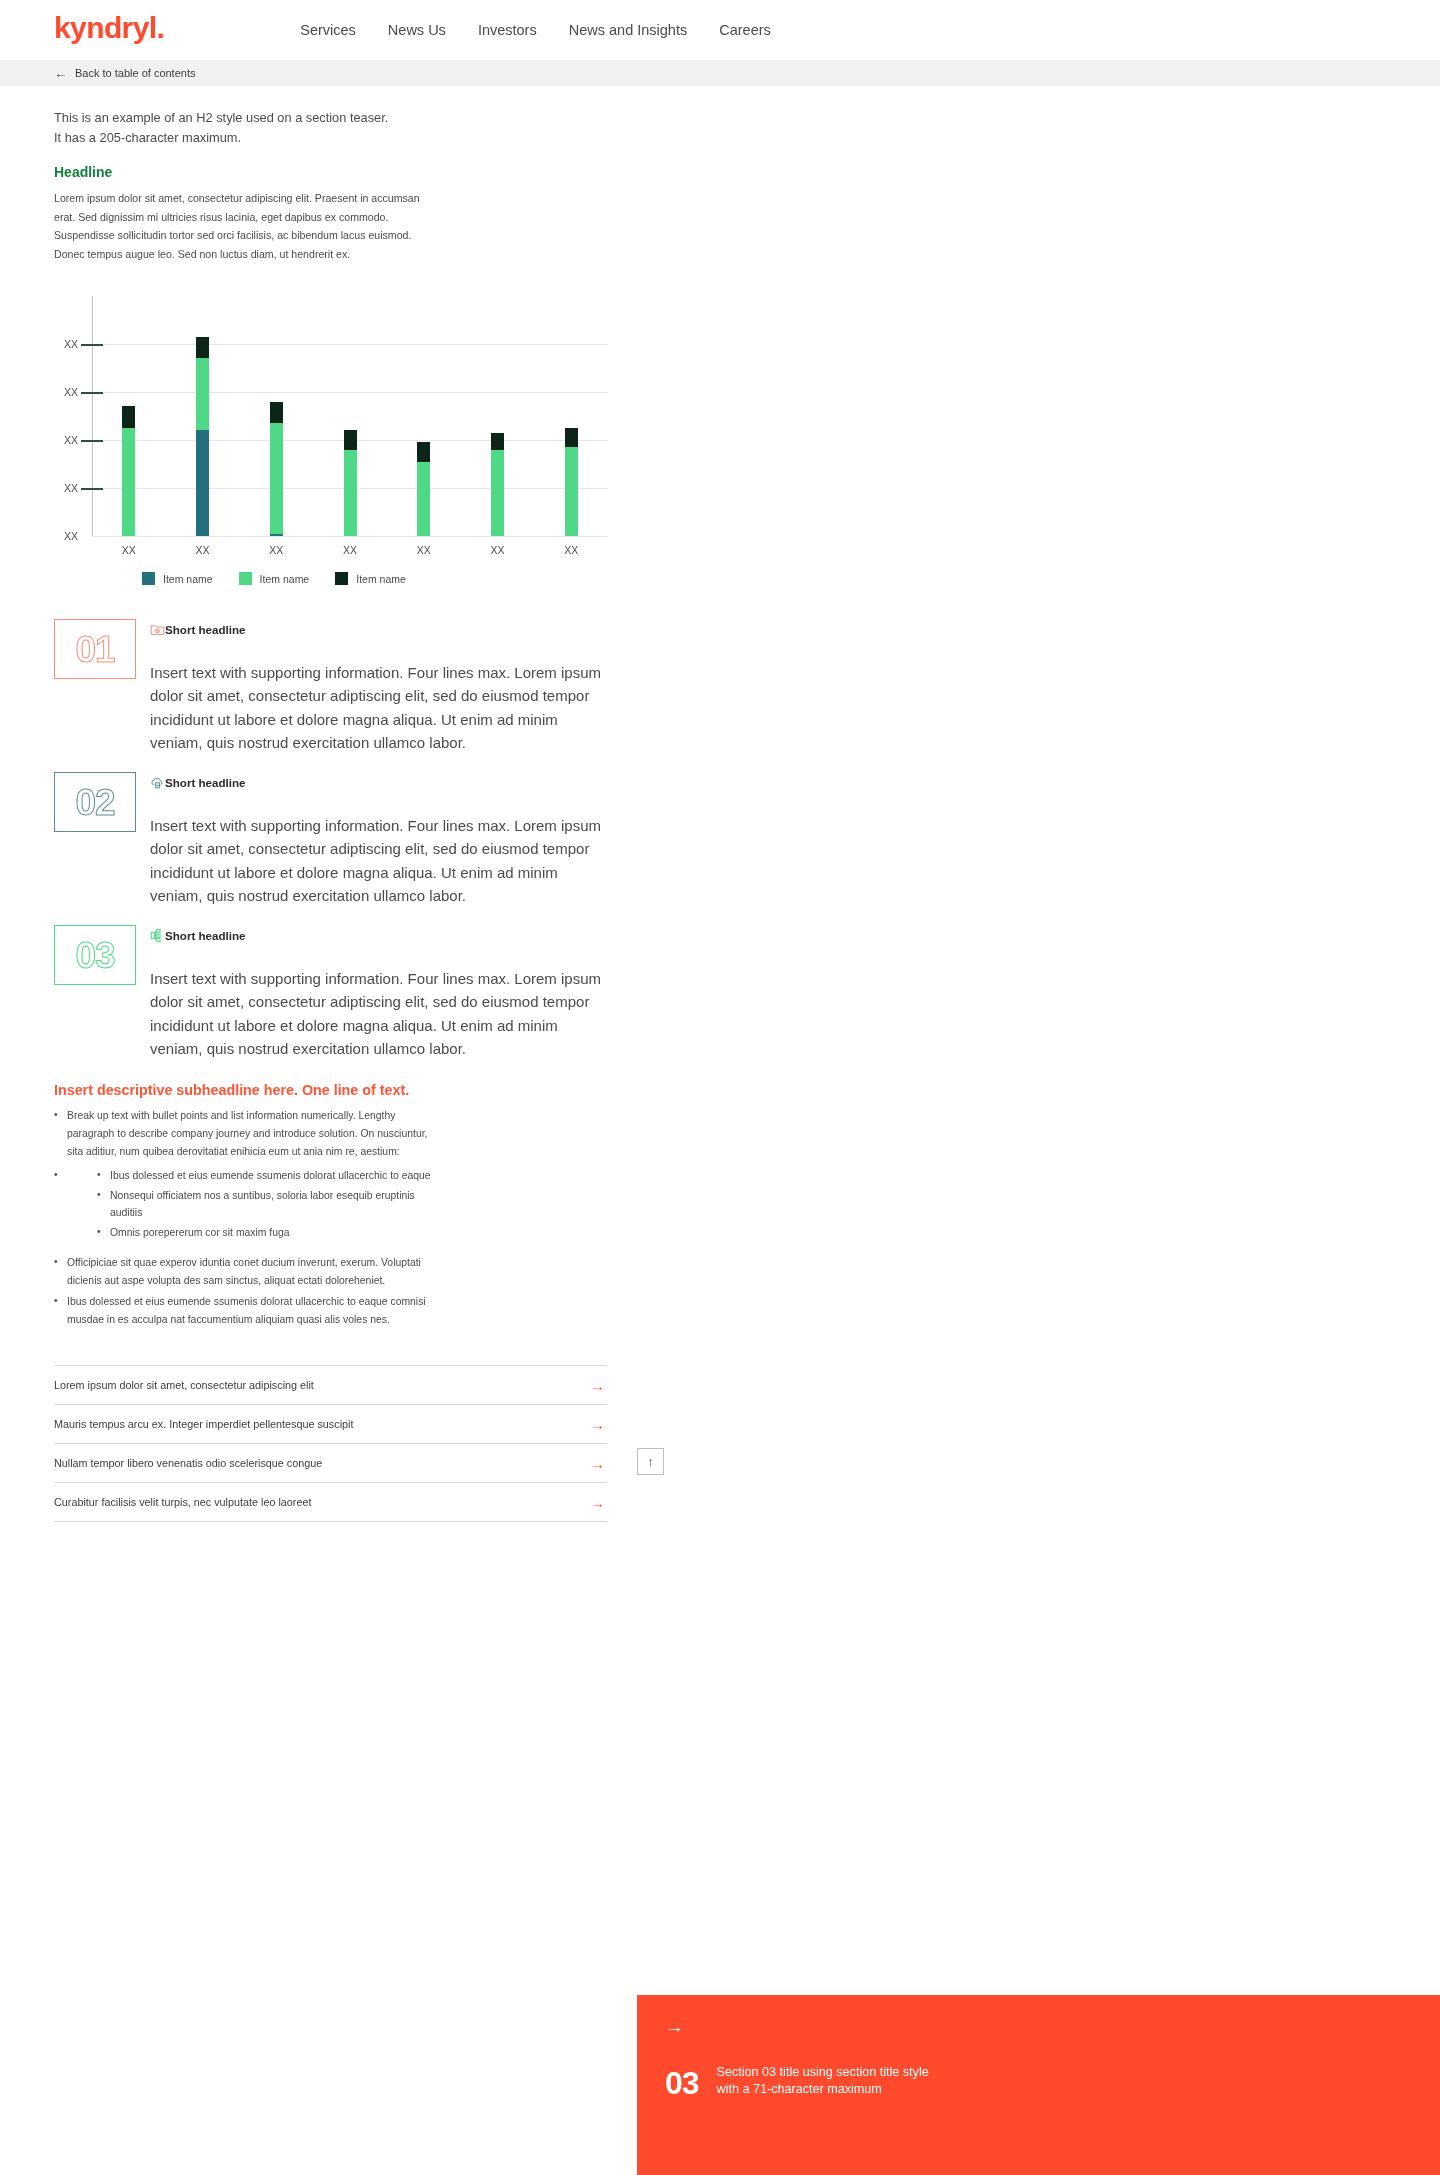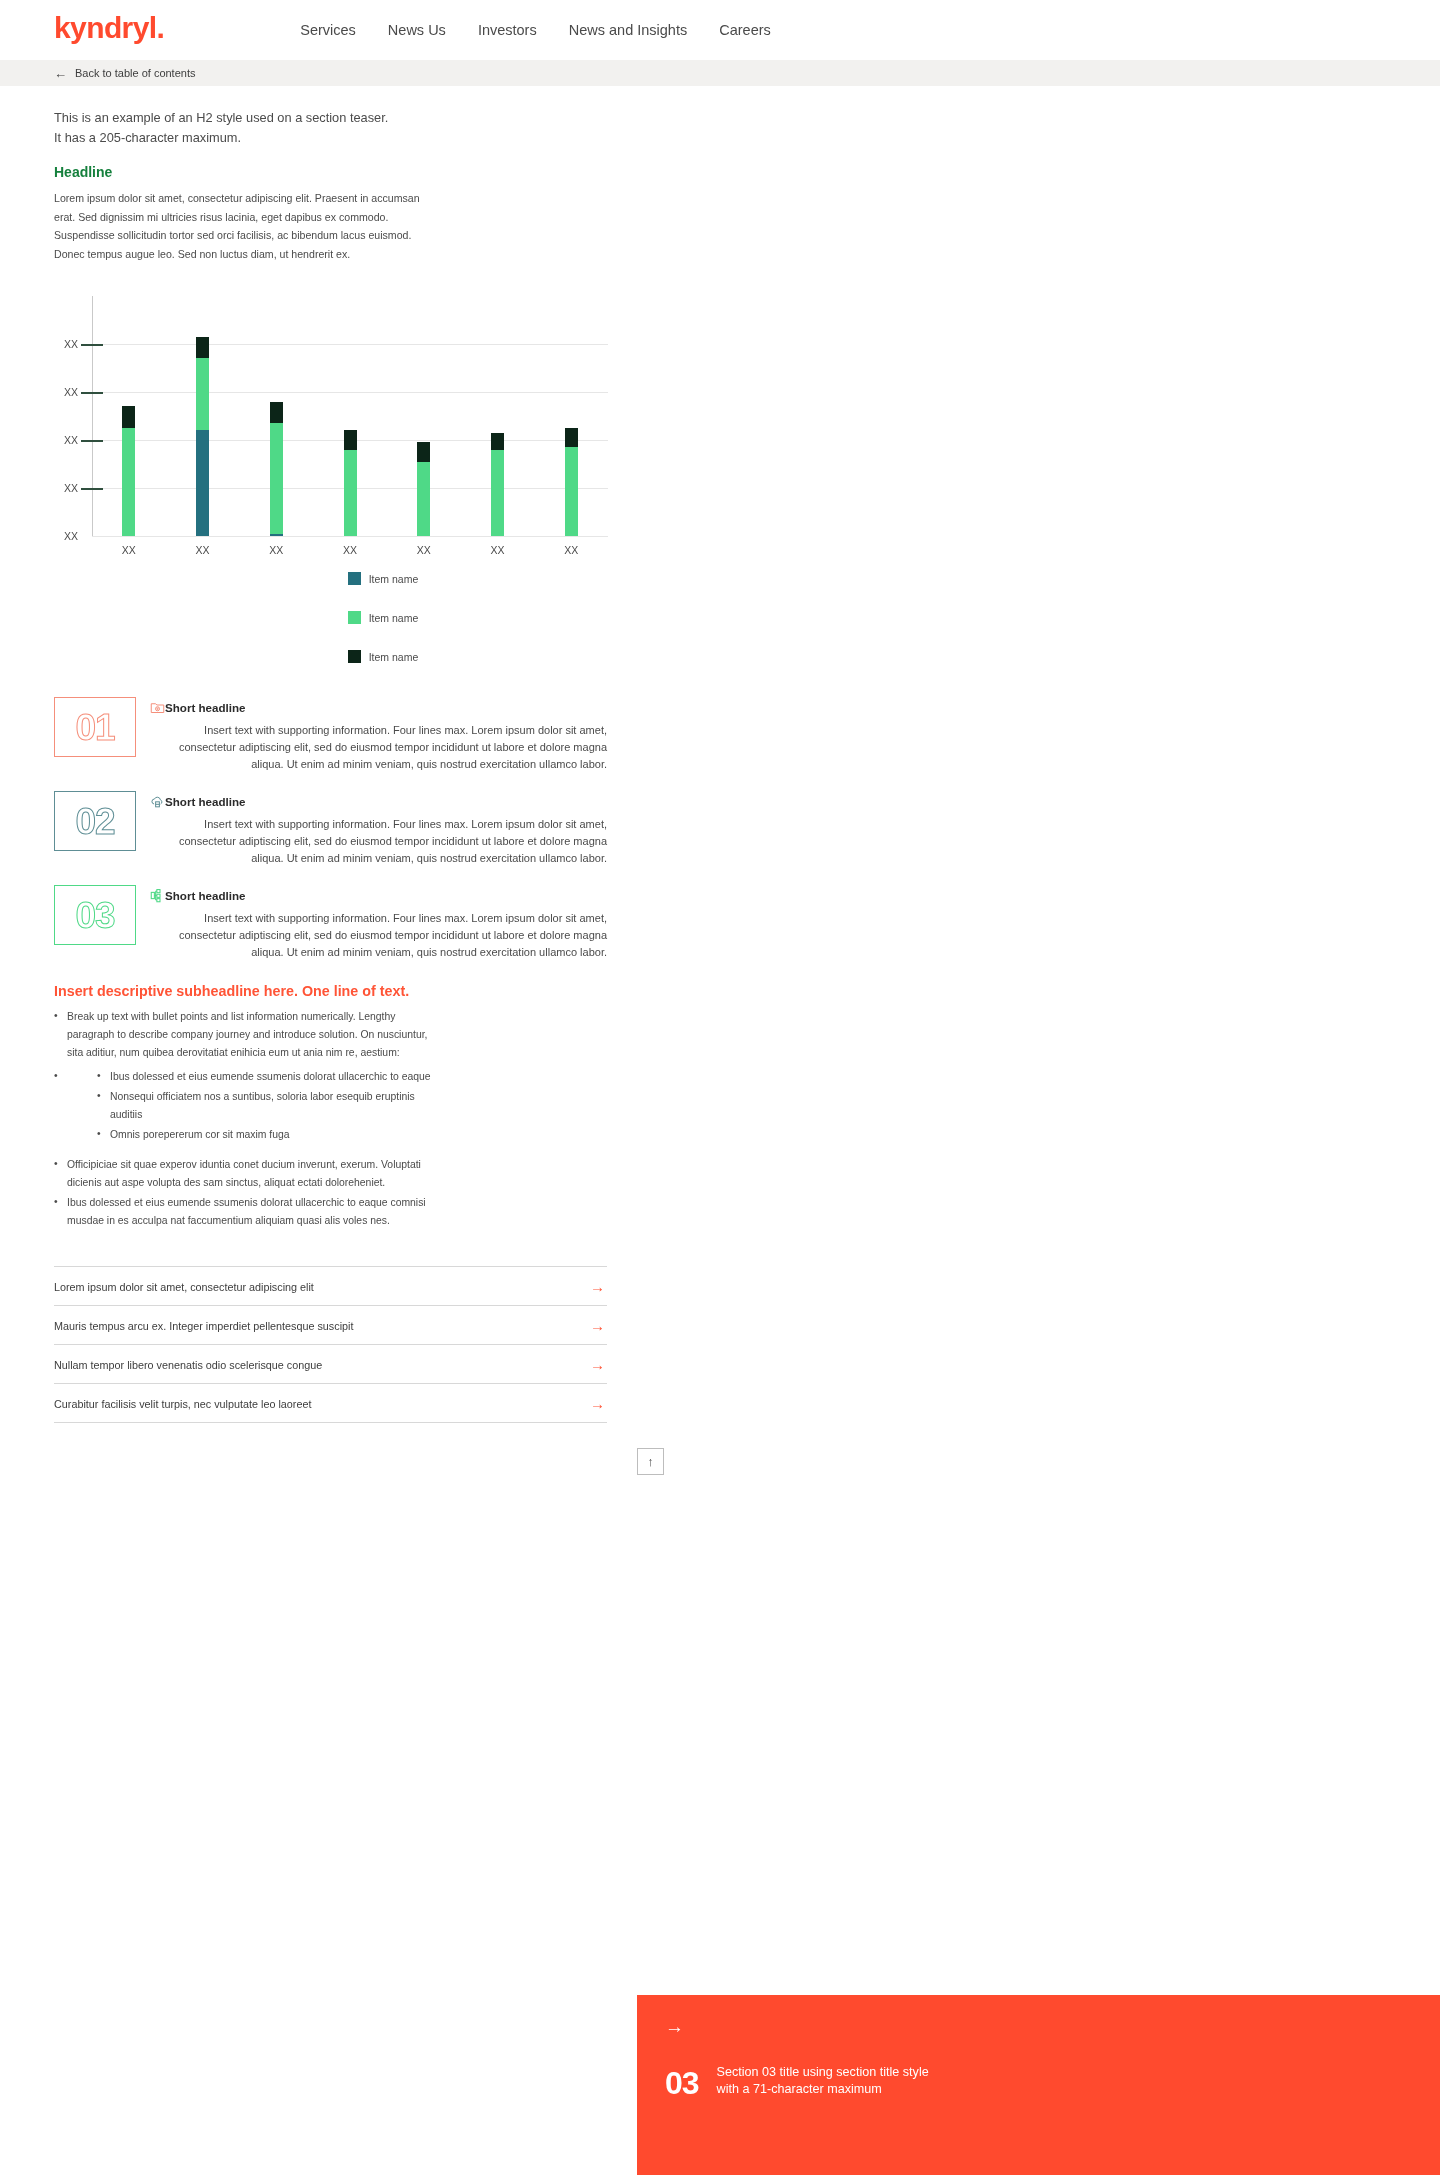--- a/index.html
+++ b/index.html
@@ -114,21 +114,21 @@
     display: flex; align-items: flex-end;
   }
   .bar-slot { flex: 1; display: flex; flex-direction: column; align-items: center; height: 100%; justify-content: flex-end; }
   .bar { width: 13px; display: flex; flex-direction: column; justify-content: flex-end; }
   .seg { width: 100%; }
   .x-labels {
     display: flex; margin-left: 38px; width: 516px; margin-top: 8px;
   }
   .x-labels span { flex: 1; text-align: center; font-size: 10.5px; color: #4b4b4b; }
   .legend {
-    display: flex; align-items: center; gap: 26px; margin-left: 88px; margin-top: 16px; flex-direction: column;
+    display: flex; align-items: flex-end; gap: 26px; margin-left: 88px; margin-top: 16px;
   }
   .legend-item { display: flex; align-items: center; gap: 8px; font-size: 10.5px; color: #4b4b4b; }
   .swatch { width: 13px; height: 13px; display: block; }
 
   
   .cards { margin-top: 34px; }
   .card { display: flex; gap: 14px; margin-bottom: 18px; }
   .numbox {
     width: 82px; height: 60px; min-width: 82px;
     border: 1px solid #F58F7B;
@@ -141,21 +141,21 @@
     line-height: 1;
   }
   .card.c2 .numbox { border-color: #5E8E95; }
   .card.c2 .numtxt { -webkit-text-stroke-color: #5E8E95; }
   .card.c3 .numbox { border-color: #4FD987; }
   .card.c3 .numtxt { -webkit-text-stroke-color: #4FD987; }
 
   .card-body { padding-top: 3px; width: 460px; }
   .card-title-row { display: flex; align-items: center; }
   .card-title { font-size: 11.6px; font-weight: 700; color: #2b2b2b; }
-  .card-text { margin-top: 7px; font-size: 11px; line-height: 1.55; color: #4b4b4b; text-align: right; }
+  .card-text { margin-top: 24px; font-size: 15px; line-height: 1.55; color: #4b4b4b; }
   .icon-sm { width: 15px; height: 15px; display: block; }
 
   
   .sub-red {
     margin-top: 22px; font-size: 14.3px; font-weight: 700; color: #FF5436;
   }
   ul.bl { list-style: none; margin-top: 9px; }
   ul.bl > li {
     position: relative; padding-left: 13px; font-size: 10.4px;
     line-height: 1.72; color: #4b4b4b; margin-bottom: 3px; width: 390px;

